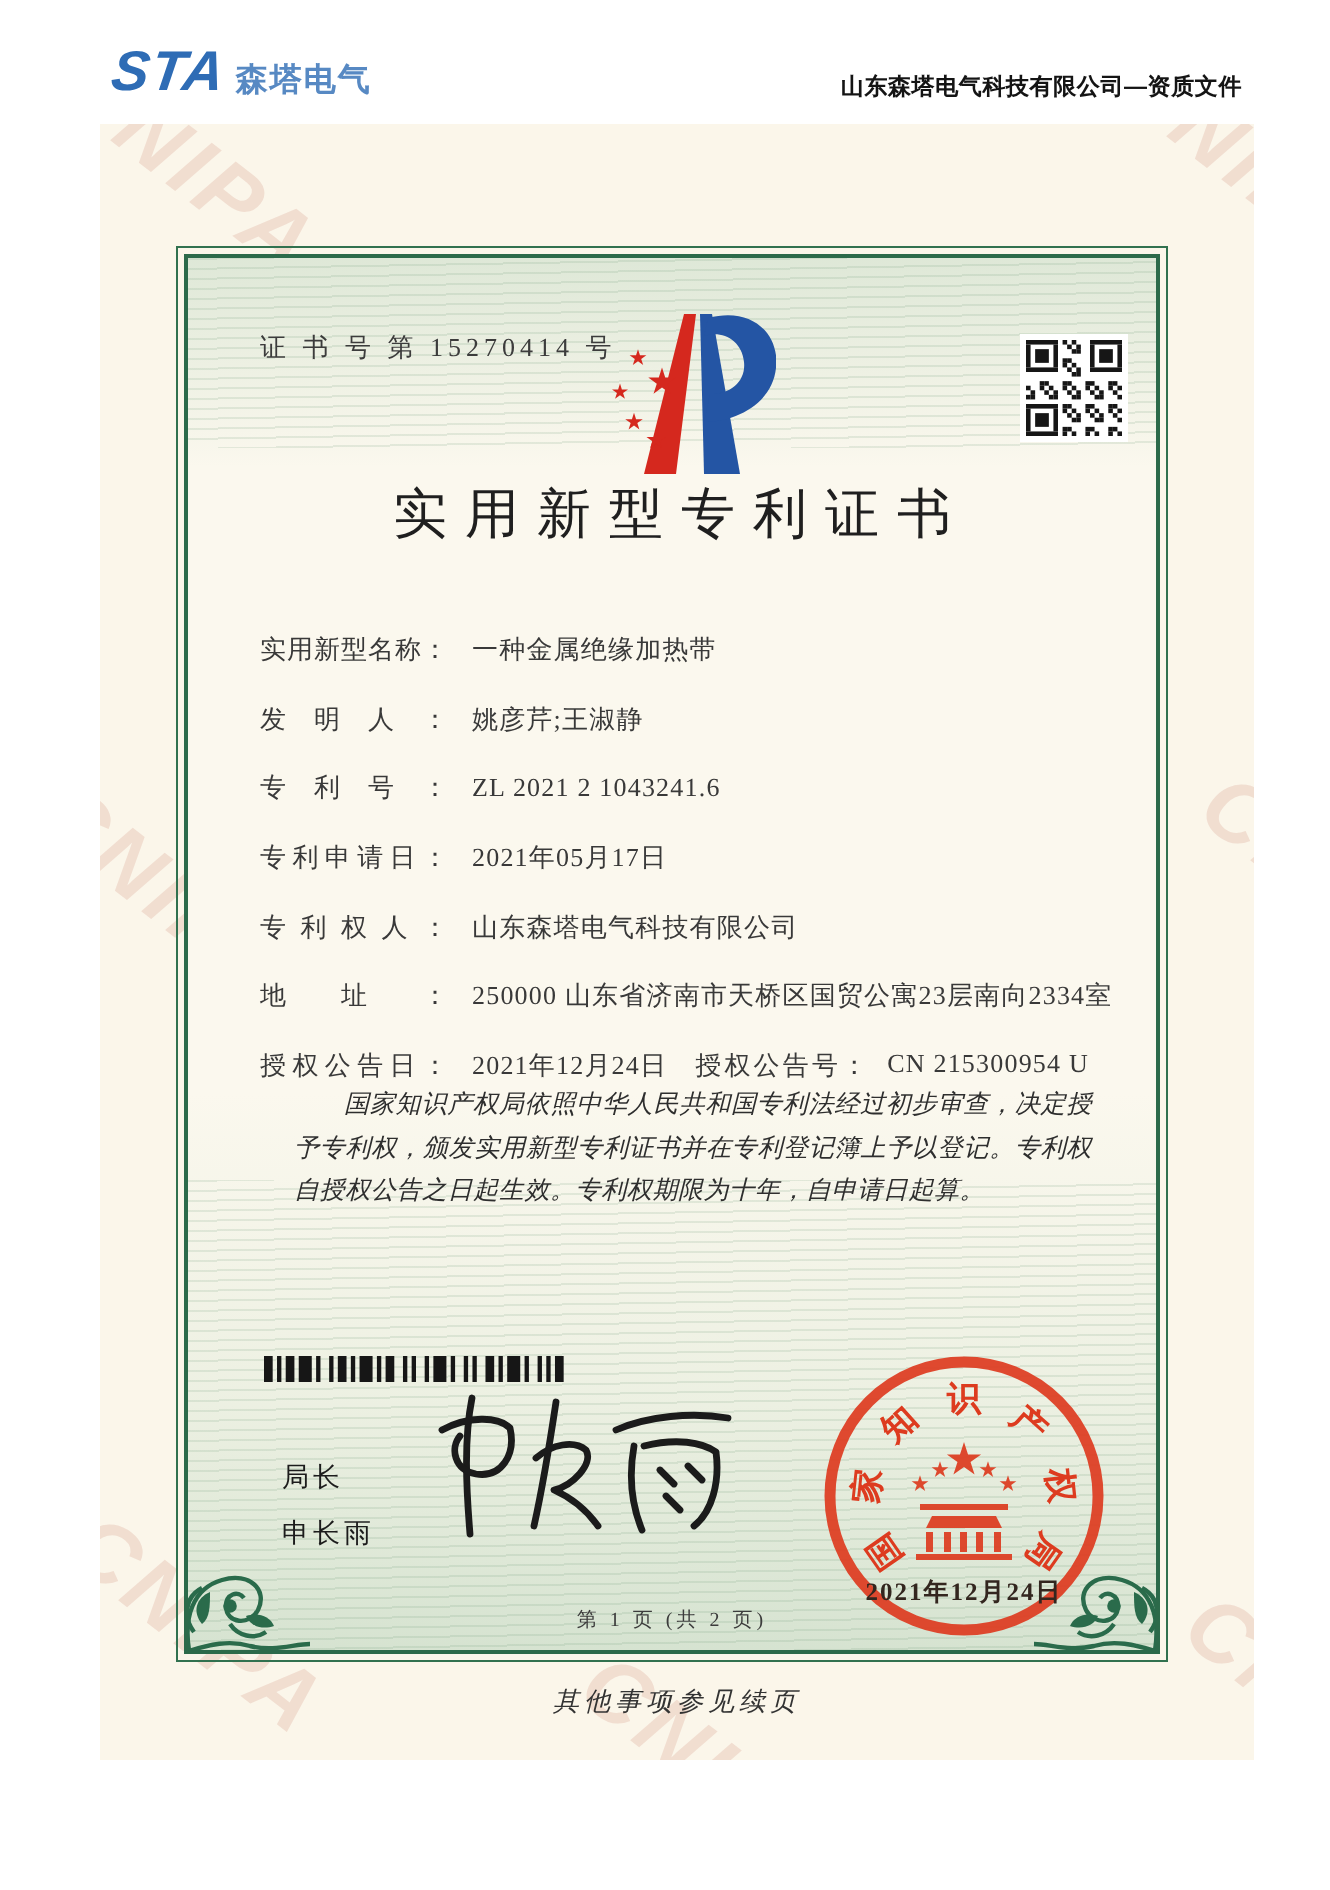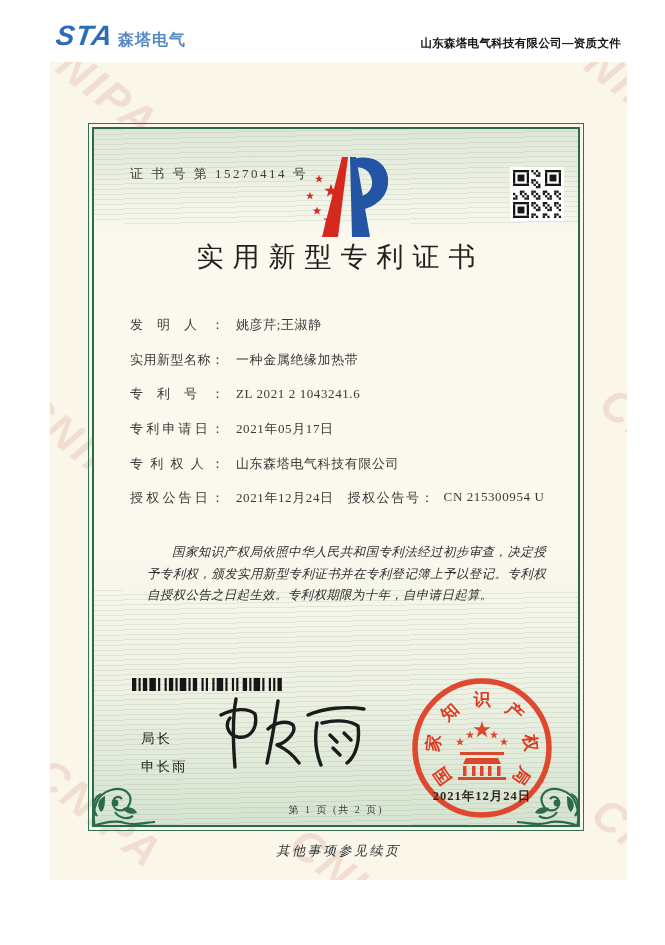--- a/index.html
+++ b/index.html
@@ -231,38 +231,42 @@
           <use href="#star" transform="translate(19,26) scale(4.4)" fill="#d5281e"></use>
           <use href="#star" transform="translate(10,43) scale(4.2)" fill="#d5281e"></use>
           <use href="#star" transform="translate(17,58) scale(4.6)" fill="#d5281e"></use>
           <use href="#star" transform="translate(28,67) scale(5.0)" fill="#d5281e"></use>
         </svg>
 
         <h1 class="title">实用新型专利证书</h1>
 
         <div class="fields">
           <div class="frow">
+            <span class="flabel">实用新型名称：</span>
+            <span class="fvalue">一种金属绝缘加热带</span>
+          </div>
+          <div class="frow">
             <span class="flabel">发明人：</span>
             <span class="fvalue">姚彦芹;王淑静</span>
           </div>
           <div class="frow">
-            <span class="flabel">实用新型名称：</span>
-            <span class="fvalue">一种金属绝缘加热带</span>
-          </div>
-          <div class="frow">
             <span class="flabel">专利号：</span>
             <span class="fvalue">ZL 2021 2 1043241.6</span>
           </div>
           <div class="frow">
             <span class="flabel">专利申请日：</span>
             <span class="fvalue">2021年05月17日</span>
           </div>
           <div class="frow">
             <span class="flabel">专利权人：</span>
             <span class="fvalue">山东森塔电气科技有限公司</span>
+          </div>
+          <div class="frow">
+            <span class="flabel">地址：</span>
+            <span class="fvalue">250000 山东省济南市天桥区国贸公寓23层南向2334室</span>
           </div>
           <div class="frow">
             <span class="flabel">授权公告日：</span>
             <span class="fvalue">2021年12月24日</span>
             <span class="second">
               <span class="flabel">授权公告号：</span>
               <span class="fvalue">CN 215300954 U</span>
             </span>
           </div>
         </div>

